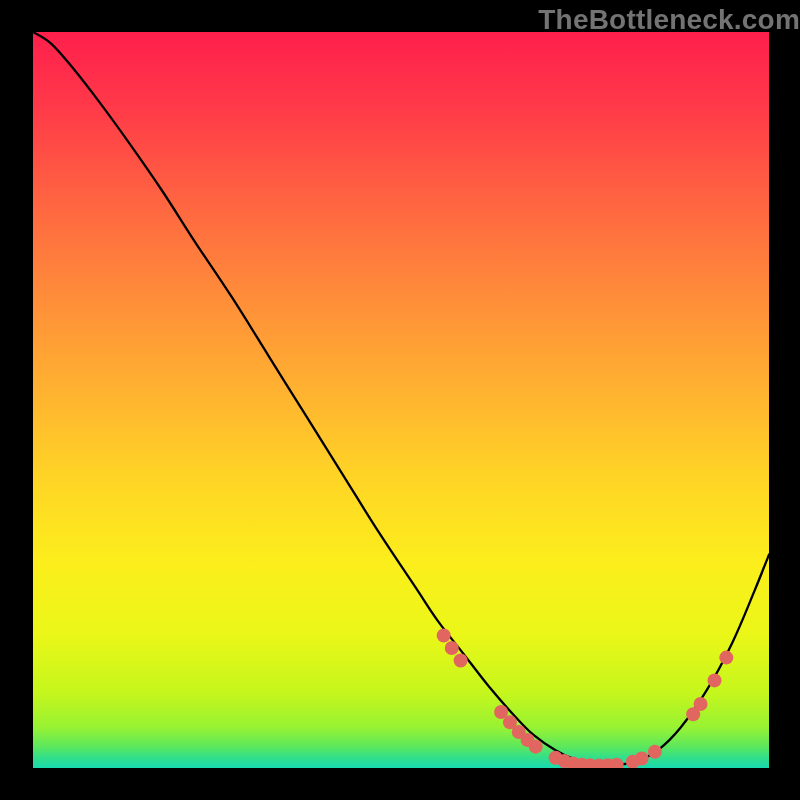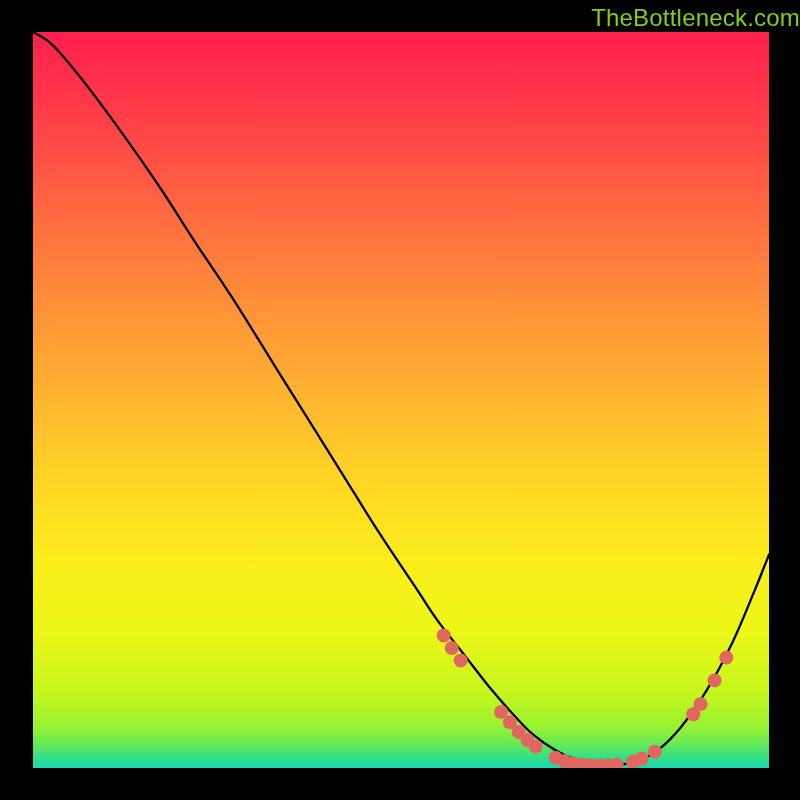--- a/index.html
+++ b/index.html
@@ -15,23 +15,23 @@
     left: 33px;
     top: 32px;
     width: 736px;
     height: 736px;
   }
   .attribution {
     position: absolute;
     right: 0px;
     top: 4px;
     font-family: Arial, Helvetica, sans-serif;
-    font-size: 24px;
-    font-weight: normal;
-    color: #84cc16;
+    font-size: 28px;
+    font-weight: bold;
+    color: #737373;
     letter-spacing: 0.2px;
   }
   svg {
     display: block;
   }
 </style>
 </head>
 <body>
 
 <div class="attribution">TheBottleneck.com</div>

